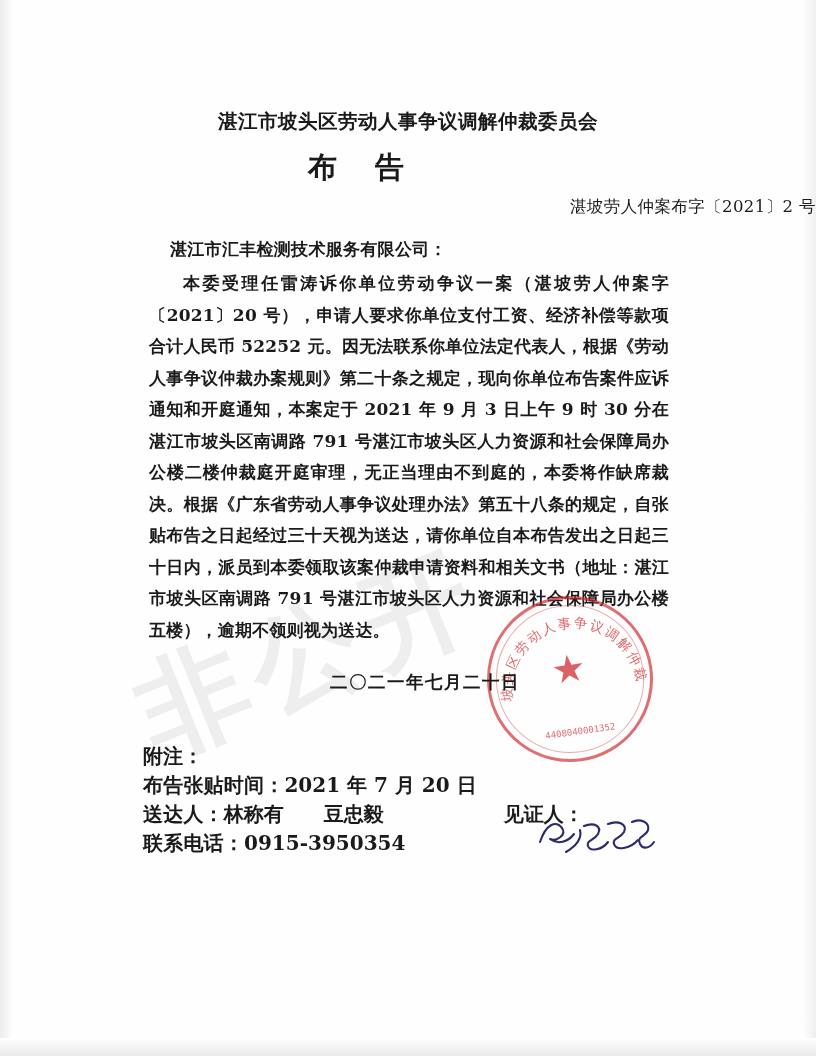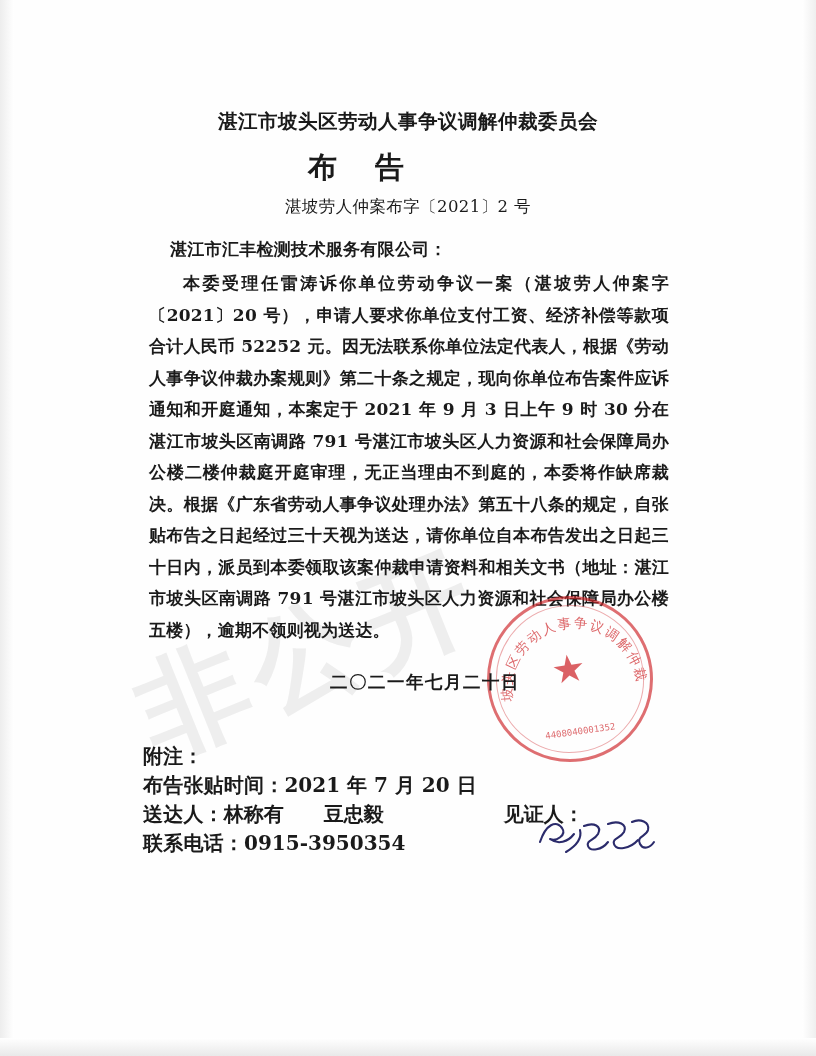--- a/index.html
+++ b/index.html
@@ -65,21 +65,21 @@
     font-size: 29px;
     font-weight: bold;
     letter-spacing: 14px;
     text-indent: 14px;
   }
   .doc-number {
     position: absolute;
     top: 196px;
     left: 0;
     width: 816px;
-    text-align: center;
+    text-align: right;
     font-size: 16.5px;
     letter-spacing: 0.4px;
   }
 
   .recipient {
     position: absolute;
     top: 238px;
     left: 170px;
     font-size: 17px;
     font-weight: bold;

